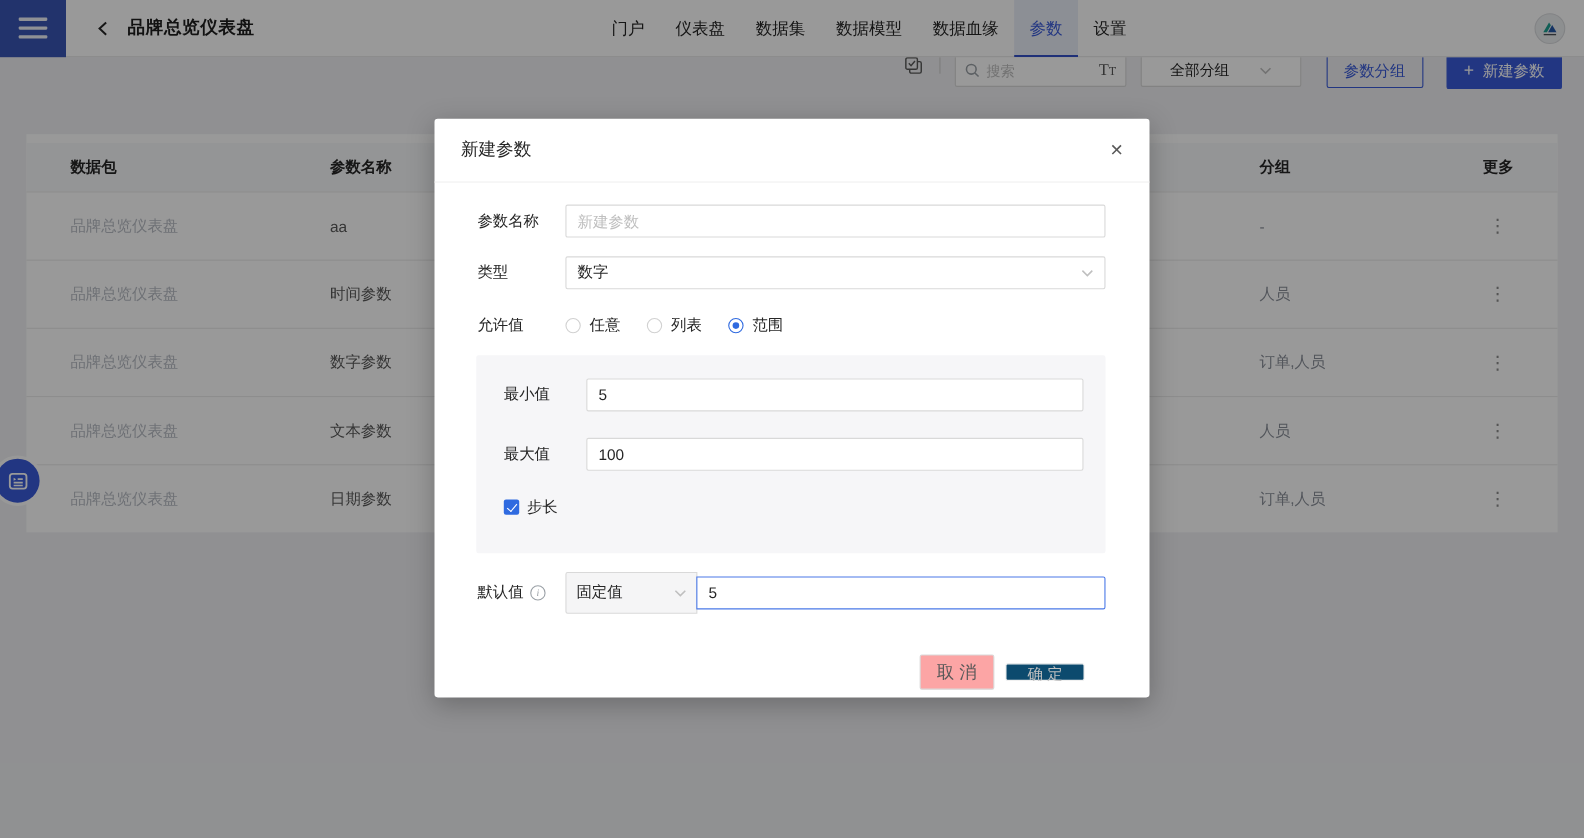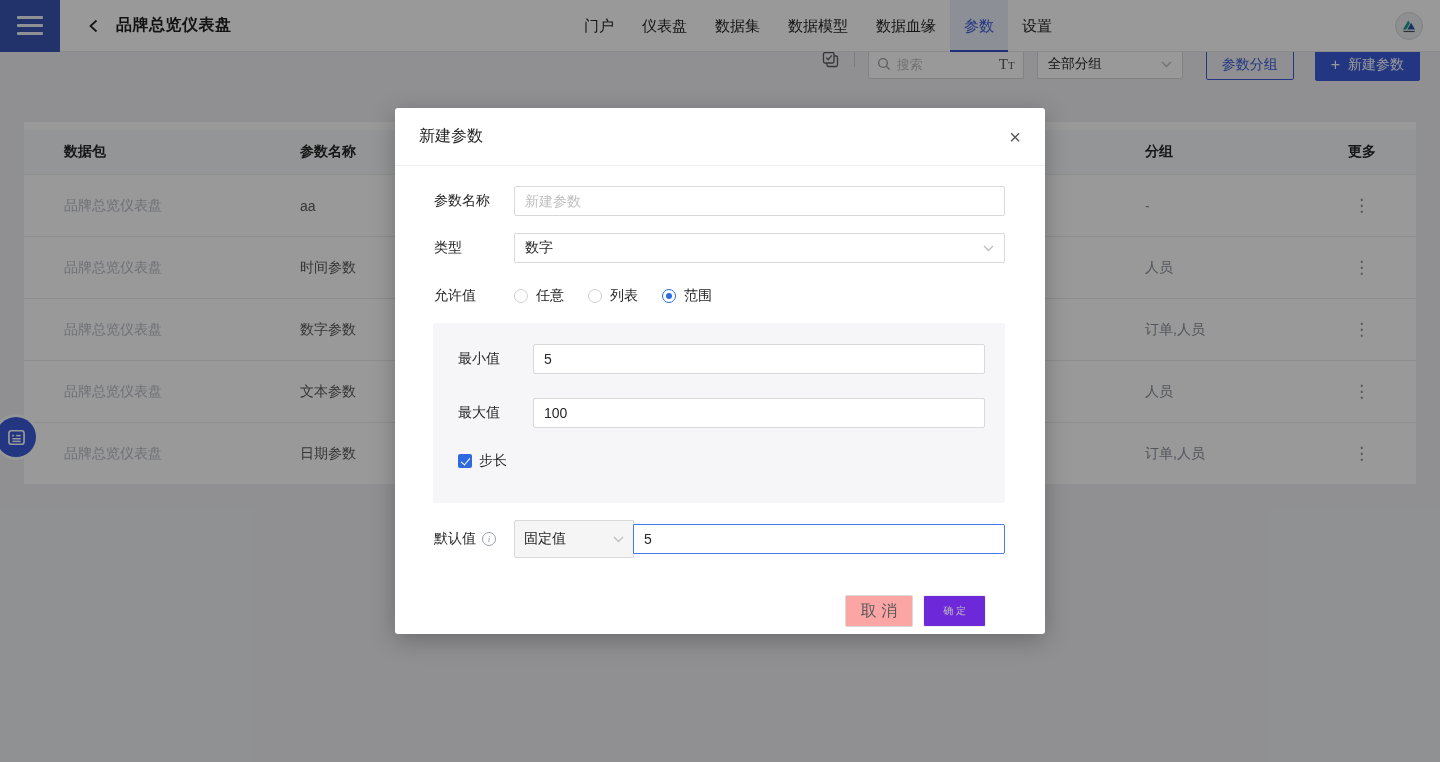--- a/index.html
+++ b/index.html
@@ -8,38 +8,38 @@
   .screen { position:relative; width:1440px; height:762px; background:#f0f1f3; overflow:hidden; }
 
   
   .topbar { position:absolute; top:0; left:0; right:0; height:52px; background:#fff;
     border-bottom:1px solid #e8e8e8; display:flex; align-items:center; z-index:10; }
   .hamburger { width:60px; height:52px; background:#3a56b4; display:flex; flex-direction:column;
     justify-content:center; align-items:center; gap:5px; cursor:pointer; flex:0 0 auto; }
   .hamburger i { display:block; width:26px; height:3px; background:rgba(255,255,255,.92); border-radius:1px; }
   .back-btn { margin-left:24px; width:20px; height:20px; display:flex; align-items:center; justify-content:center; cursor:pointer; }
   .page-title { margin-left:12px; font-size:16px; font-weight:bold; color:#1f1f1f; letter-spacing:.5px; }
-  .nav { position:absolute; left:570px; top:0; height:52px; display:flex; align-items:stretch; }
+  .nav { position:absolute; left:542px; top:0; height:52px; display:flex; align-items:stretch; }
   .nav-item { display:flex; align-items:center; padding:0 14px; font-size:15px; color:#262626; cursor:pointer; white-space:nowrap; }
   .nav-item.active { background:#e9eef9; color:#3a5bd9; box-shadow:inset 0 -2px 0 #3450c8; font-weight:500; }
   .logo { position:absolute; right:17px; top:12px; width:28px; height:28px; border-radius:50%;
     background:#eceef0; border:1px solid #d8dadd; display:flex; align-items:center; justify-content:center; }
 
   
   .toolbar { position:absolute; top:49px; right:20px; height:32px; display:flex; align-items:flex-start; gap:13px; z-index:5; }
   .batch-icon { width:20px; height:20px; display:flex; align-items:center; justify-content:center; cursor:pointer; }
   .tb-divider { width:1px; height:18px; background:#cfcfcf; }
   .search-box { width:156px; height:30px; background:#fff; border:1px solid #d9d9d9; border-radius:2px;
     display:flex; align-items:center; padding:0 8px; gap:6px; }
   .search-box input { border:none; outline:none; flex:1; min-width:0; font-size:13px; color:#262626; background:transparent; }
   .search-box input::placeholder { color:#bfbfbf; }
   .case-icon { font-family:"Liberation Serif","DejaVu Serif",serif; font-variant:small-caps;
     font-size:15px; color:#595959; cursor:pointer; line-height:1; }
   .select-box { width:146px; height:30px; background:#fff; border:1px solid #d9d9d9; border-radius:2px;
-    display:flex; align-items:center; justify-content:space-between; padding:0 10px; font-size:13.5px; color:#262626; cursor:pointer; }
+    display:flex; align-items:center; justify-content:space-between; padding:0 26px; font-size:13.5px; color:#262626; cursor:pointer; }
   .btn { height:31px; border-radius:2px; font-size:14px; display:inline-flex; align-items:center;
     justify-content:center; cursor:pointer; padding:0 15px; white-space:nowrap; }
   .btn-outline { border:1px solid #3a5bd9; color:#3a5bd9; background:transparent; margin-left:10px; }
   .btn-primary { background:#3a5bd9; color:#fff; border:1px solid #3a5bd9; margin-left:8px; height:32px; }
   .btn-primary .plus { margin-right:8px; font-size:16px; line-height:1; }
 
   
   .card { position:absolute; left:24px; top:122px; width:1392px; height:362px; background:#fff; padding-top:8px; }
   .t-row { display:grid; grid-template-columns:236px 845px 171px 60px; padding:0 40px; align-items:center; }
   .t-head { height:44px; background:#f7f8fa; font-size:14px; font-weight:600; color:#262626; }
@@ -89,22 +89,22 @@
   .default-row { margin-top:17px; margin-bottom:0; }
   .info-icon { width:14px; height:14px; border-radius:50%; border:1px solid #9aa0a6; color:#9aa0a6;
     font-size:9px; display:inline-flex; align-items:center; justify-content:center;
     font-family:"Liberation Serif","DejaVu Serif",serif; font-style:italic; }
   .mode-select { width:120px; height:38px; background:#f5f5f6; border:1px solid #d9d9d9; border-radius:2px 0 0 2px;
     display:flex; align-items:center; justify-content:space-between; padding:0 9px; font-size:14px; color:#262626; cursor:pointer; }
   .default-input { width:372px; border:1px solid #4a79e8; border-radius:0 2px 2px 0; margin-left:-1px; }
   .m-footer { display:flex; justify-content:flex-end; align-items:center; gap:10px; padding:37px 20px 0 0; }
   .btn-cancel { height:32px; padding:0 15px; background:#fca5a5; border:1px solid #d9d9d9; border-radius:2px;
     font-size:16px; color:#595959; cursor:pointer; }
-  .btn-ok-disabled { height:32px; padding:0 19px; background:#6d28d9; border:1px solid #f1f1f1; border-radius:2px;
-    font-size:10px; color:#bfbfbf; cursor:not-allowed; }
+  .btn-ok-disabled { height:16px; padding:0 19px; background:#0c4a6e; border:1px solid #f1f1f1; border-radius:2px;
+    font-size:14px; color:#bfbfbf; cursor:not-allowed; }
   svg { display:block; }
 </style>
 </head>
 <body>
 
 <div class="screen">
 
   <div class="topbar">
     <div class="hamburger">
       <i></i>

